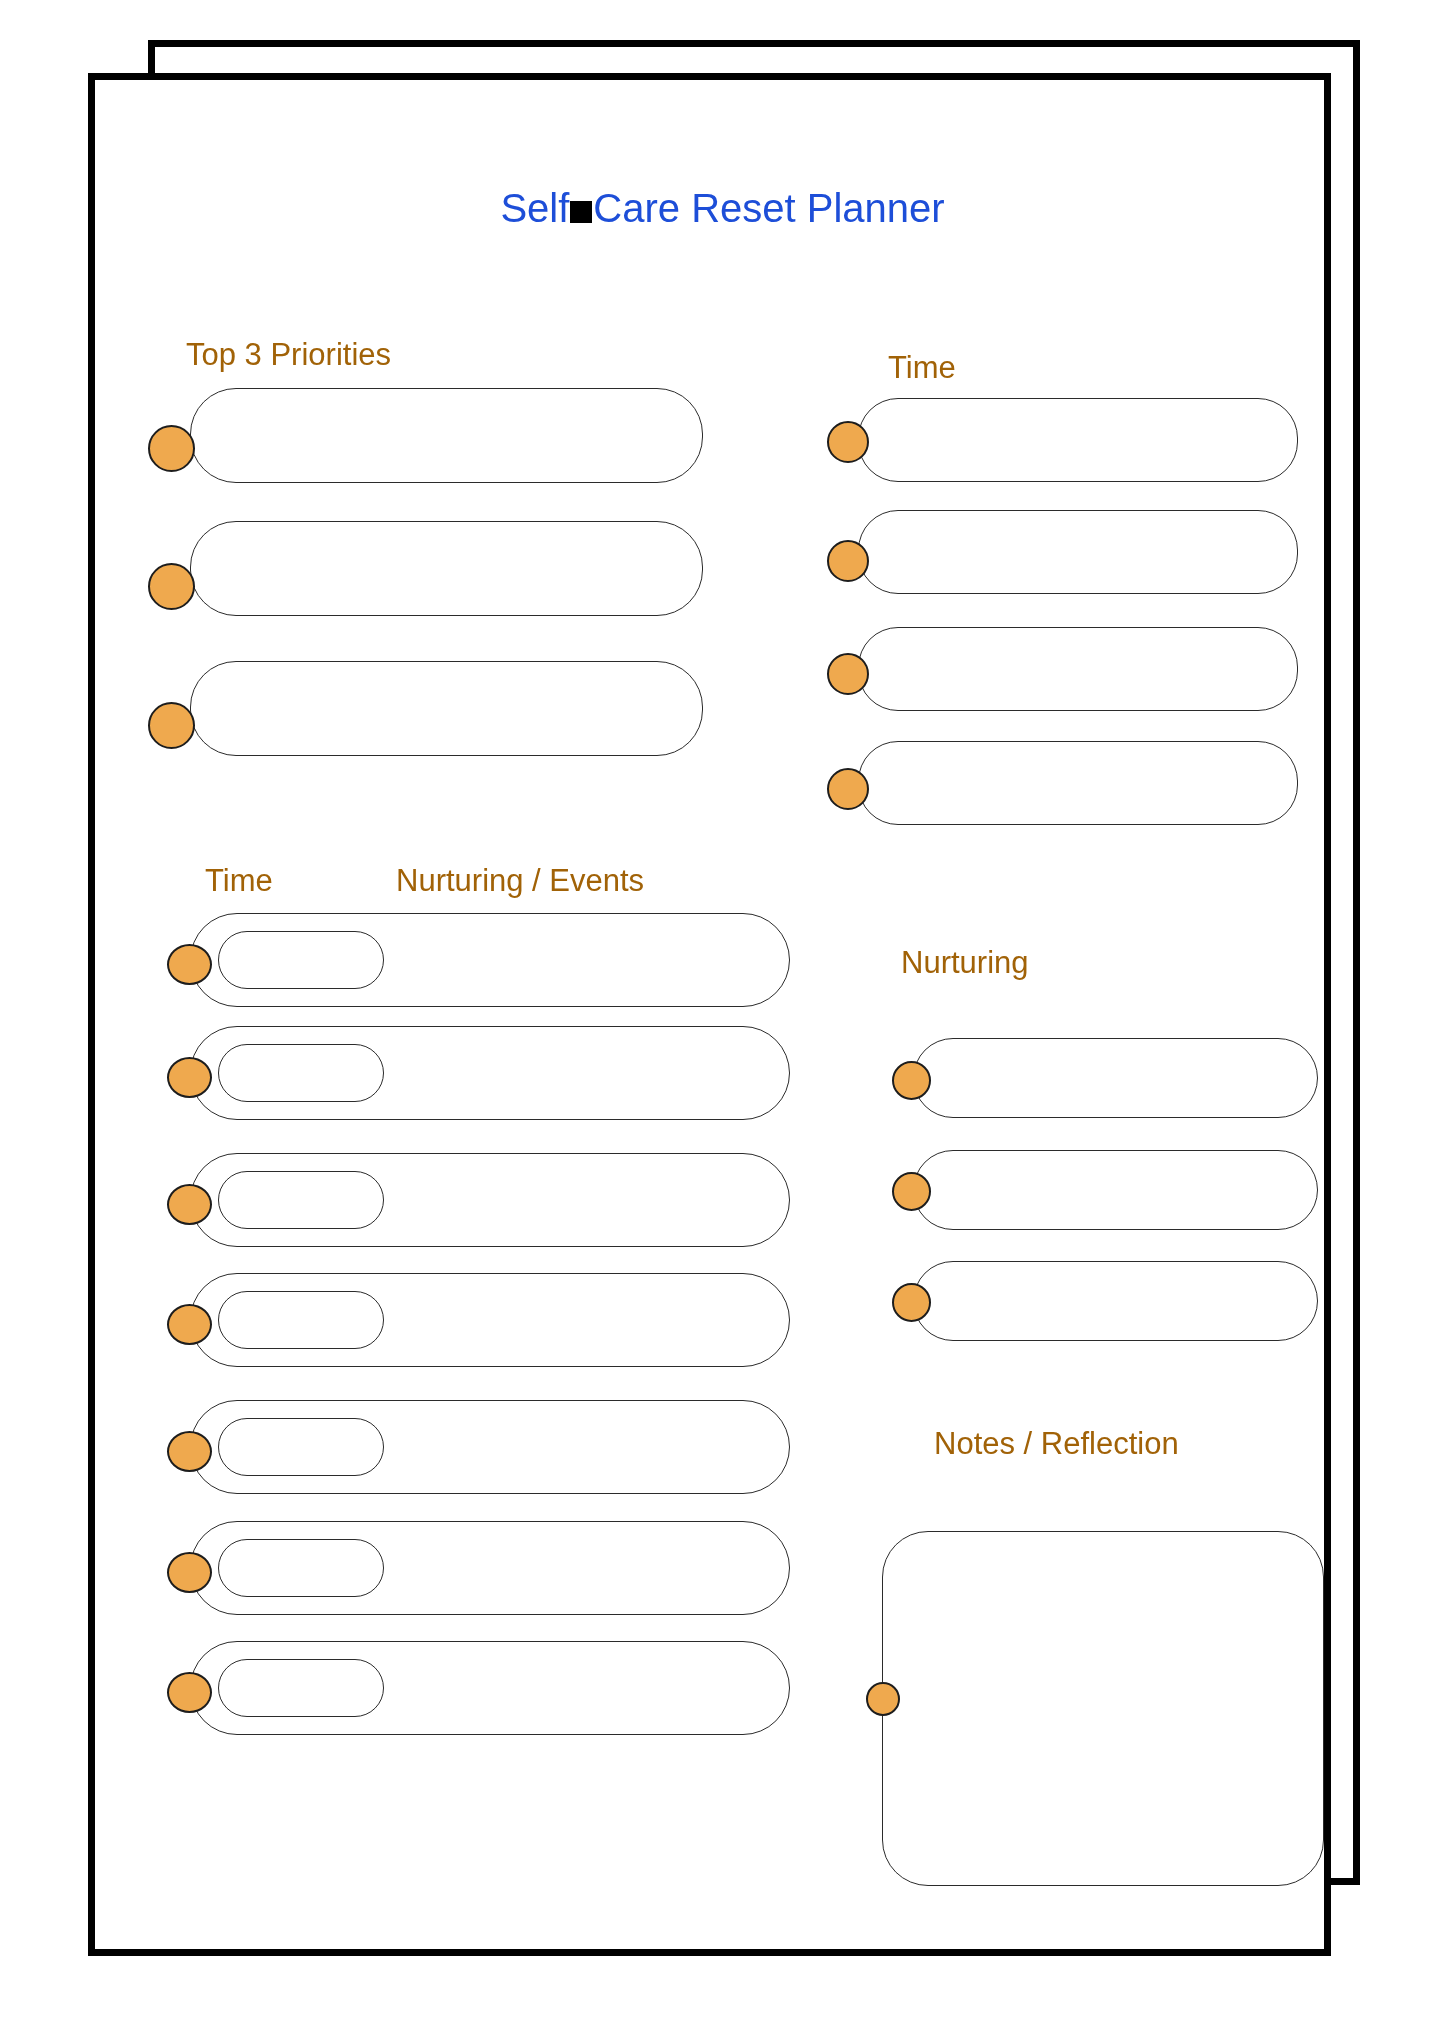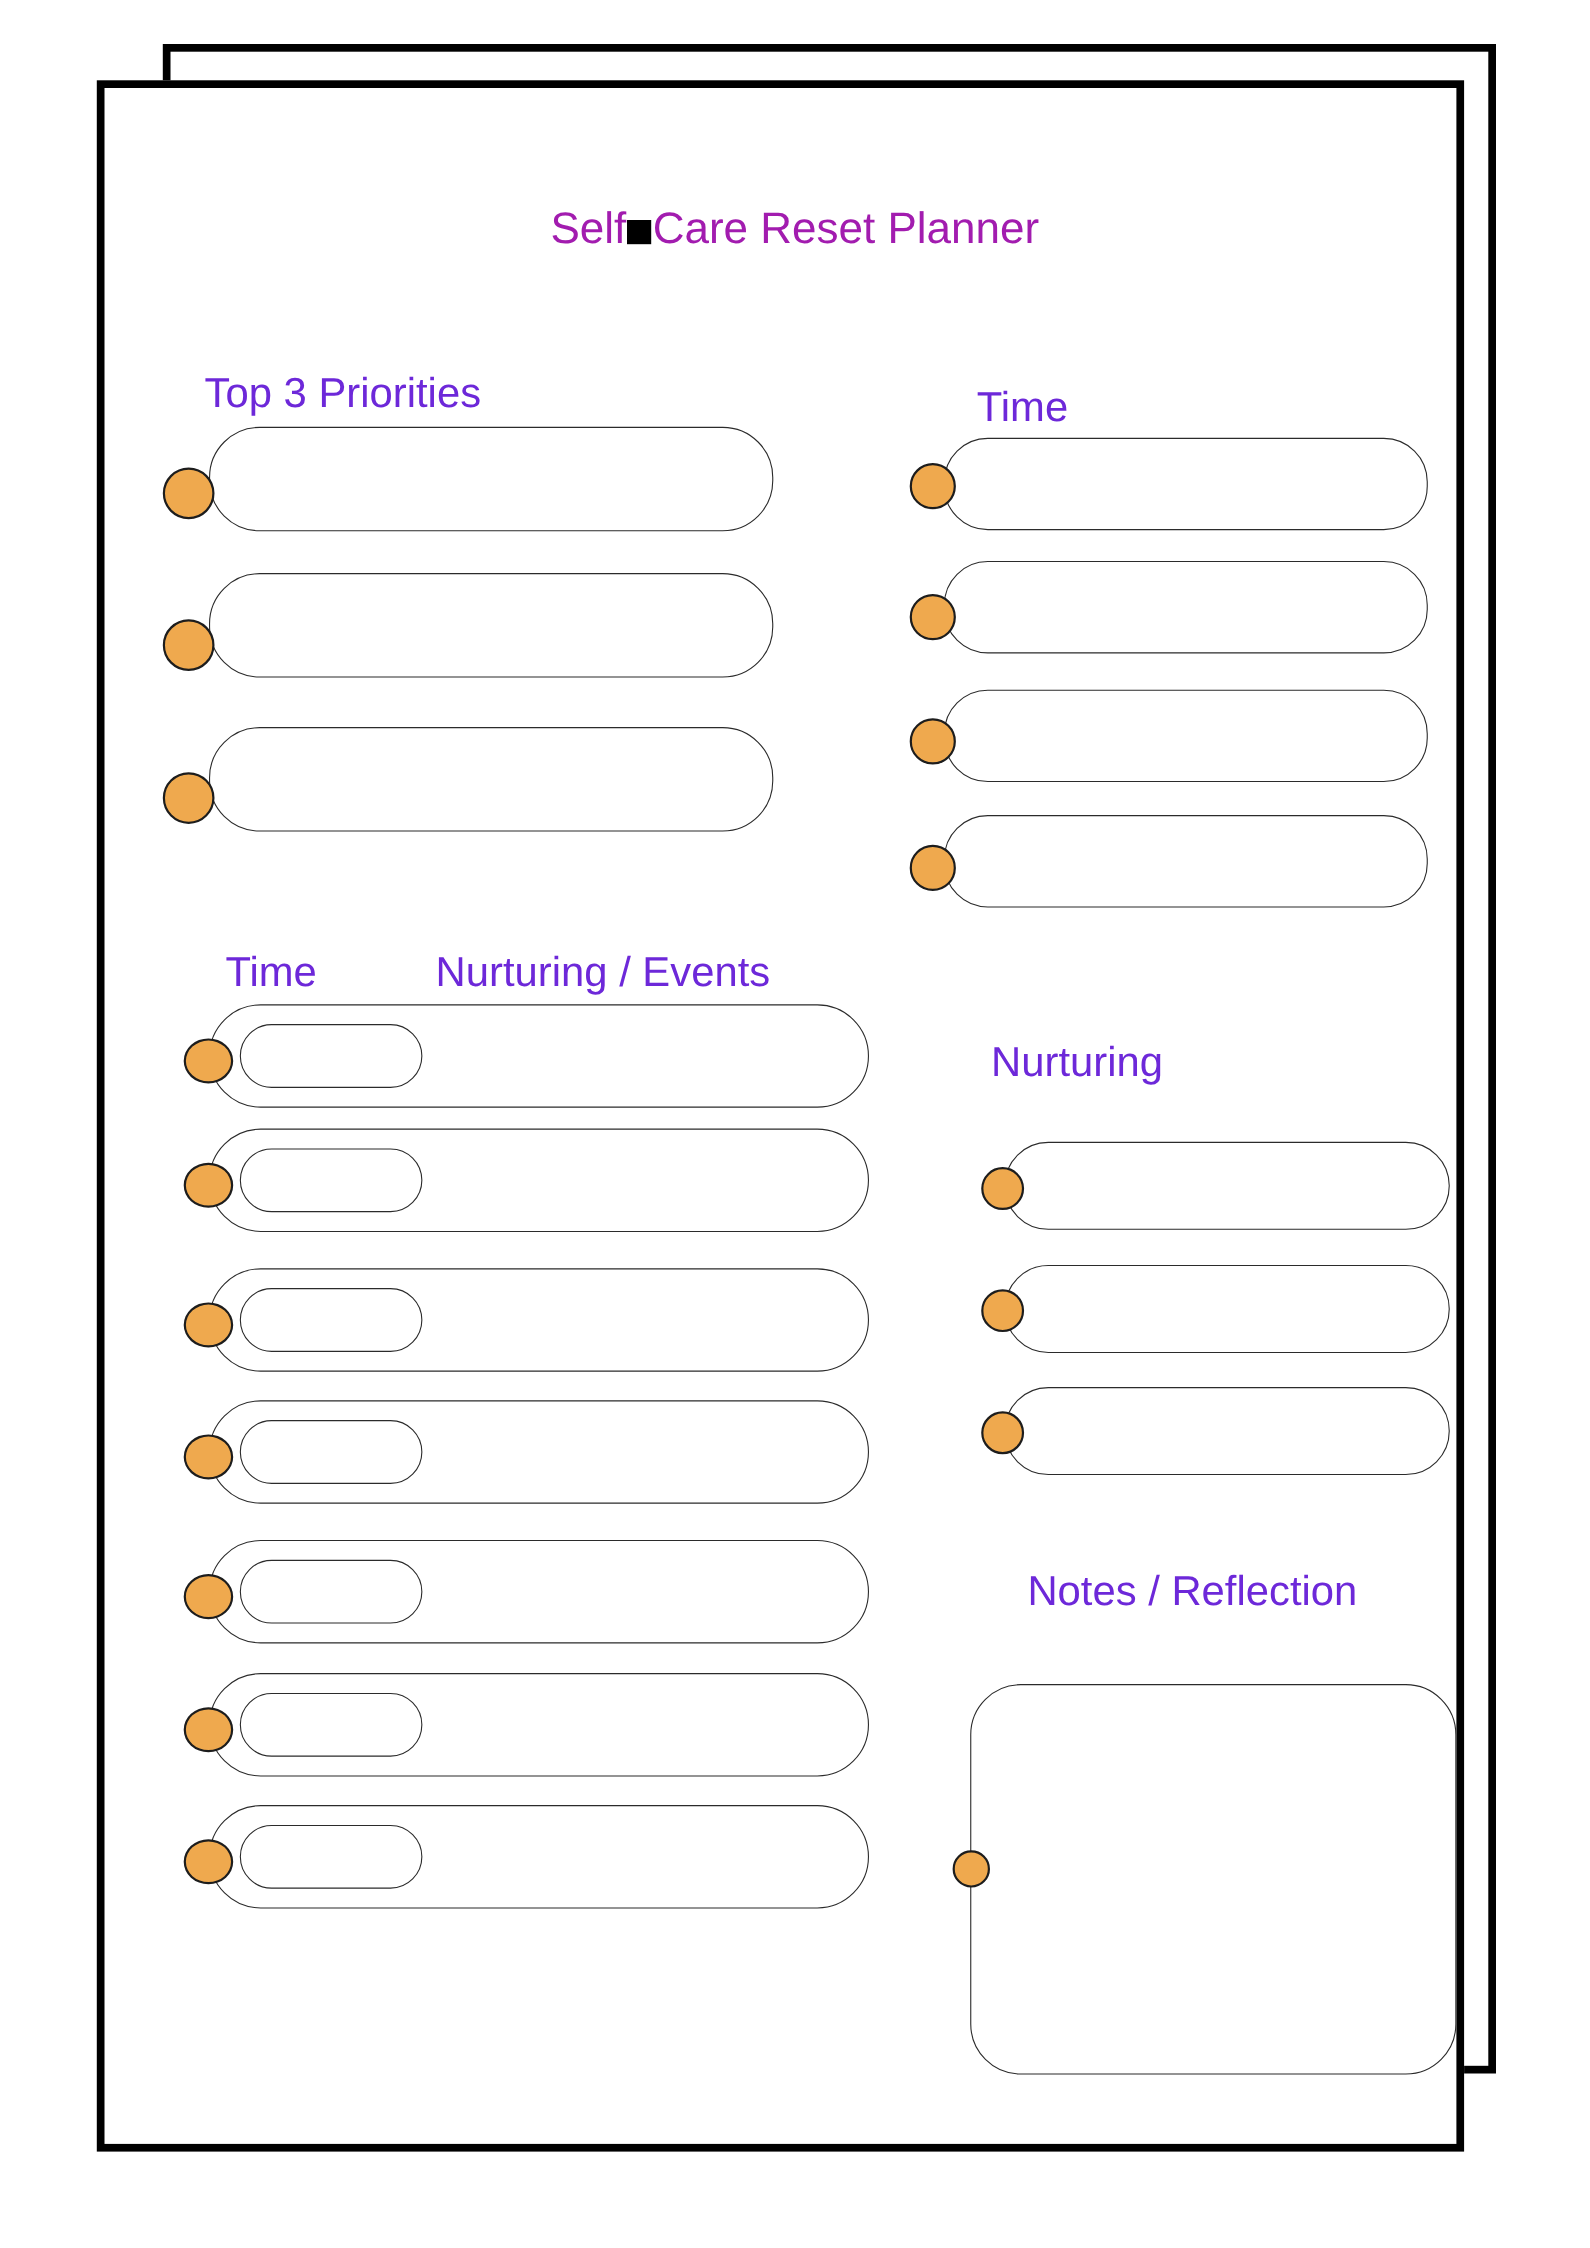--- a/index.html
+++ b/index.html
@@ -46,21 +46,21 @@
   
   .doc-header {
     position: absolute;
     left: 0;
     top: 188px;
     width: 1445px;
     text-align: center;
   }
   .doc-title {
     font-size: 40px;
-    color: #a21caf;
+    color: #1d4ed8;
     line-height: 1.02;
     letter-spacing: 0px;
     white-space: pre;
   }
   .tofu {
     display: inline-block;
     width: 22px;
     height: 22px;
     background: #000;
     vertical-align: -1px;
@@ -68,22 +68,22 @@
   }
   .doc-subtitle {
     font-size: 17px;
     color: #111;
     margin-top: 7px;
   }
 
   
   .sec-head {
     position: absolute;
-    font-size: 38px;
-    color: #6d28d9;
+    font-size: 31px;
+    color: #a16207;
     white-space: nowrap;
   }
 
   
   .pill {
     position: absolute;
     background: #ffffff;
     border: 1.7px solid #2b2b2b;
     box-sizing: border-box;
   }

